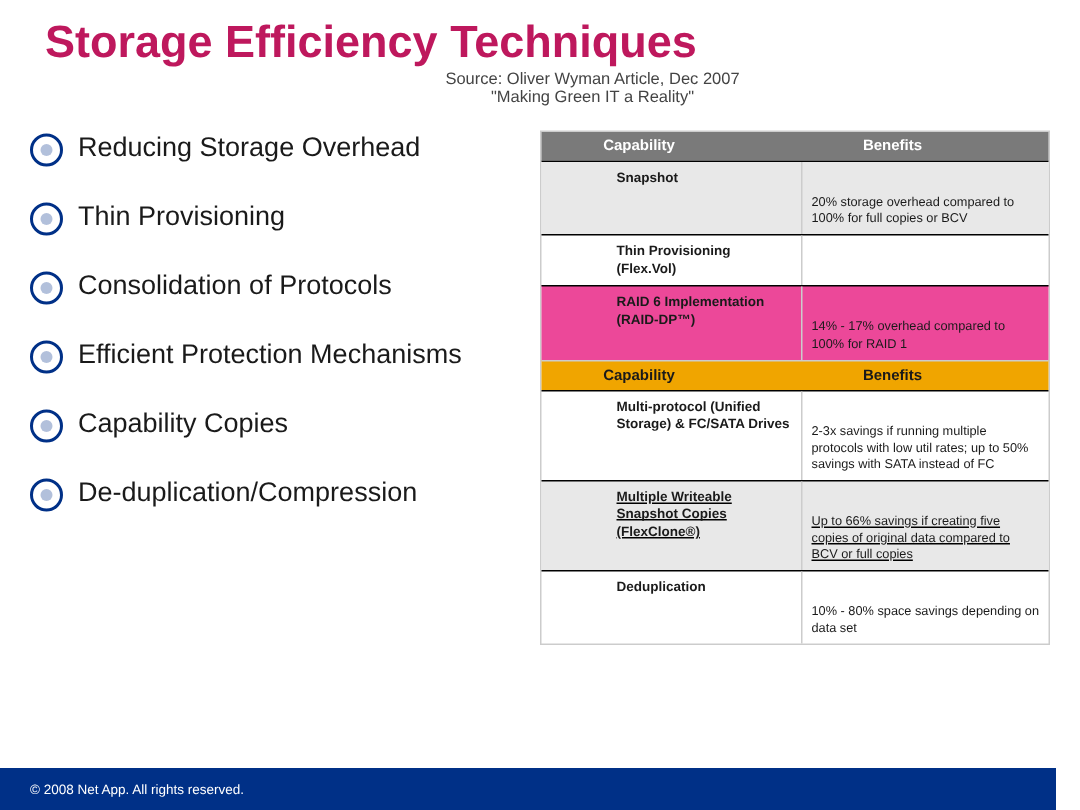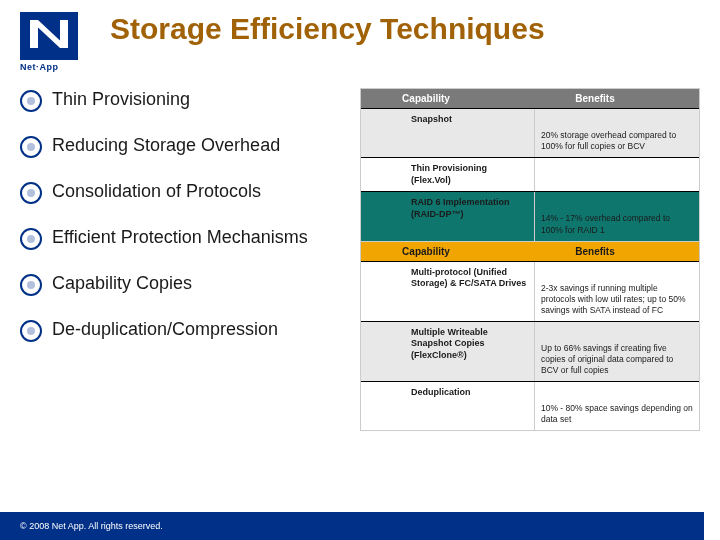--- a/index.html
+++ b/index.html
@@ -51,21 +51,21 @@
     }
 
     .title-area {
       flex: 1;
       padding-left: 10px;
     }
 
     .main-title {
       font-size: 30px;
       font-weight: bold;
-      color: #a16207;
+      color: #be185d;
       line-height: 1.1;
     }
 
     .source-text {
       font-size: 11px;
       color: #444;
       text-align: center;
       margin-left: 60px;
       margin-top: 2px;
     }
@@ -208,52 +208,41 @@
     .snapshot-highlight {
       background: #e8e8e8;
     }
   </style>
 </head>
 <body>
 
 <div class="slide">
 
   <div class="header">
-    <div class="logo-area">
-      <div class="logo-box">
-        <div style="display:flex; flex-direction:column; align-items:center;">
-
-          <svg width="50" height="40" viewBox="0 0 50 40">
-
-            <rect x="6" y="4" width="8" height="28" fill="white"></rect>
-            <rect x="36" y="4" width="8" height="28" fill="white"></rect>
-            <polygon points="6,4 14,4 44,32 36,32" fill="white"></polygon>
-          </svg>
-        </div>
-      </div>
-      <div class="logo-text">Net·App</div>
-    </div>
 
     <div class="title-area">
       <h1 class="main-title">Storage Efficiency Techniques</h1>
+      <div class="source-text">
+        Source: Oliver Wyman Article, Dec 2007<br>"Making Green IT a Reality"
+      </div>
     </div>
   </div>
 
   <div class="content">
 
     <div class="left-list">
 
       <div class="list-item">
         <div class="bullet"></div>
+        <span class="item-text">Reducing Storage Overhead</span>
+      </div>
+
+      <div class="list-item">
+        <div class="bullet"></div>
         <span class="item-text">Thin Provisioning</span>
-      </div>
-
-      <div class="list-item">
-        <div class="bullet"></div>
-        <span class="item-text">Reducing Storage Overhead</span>
       </div>
 
       <div class="list-item">
         <div class="bullet"></div>
         <span class="item-text">Consolidation of Protocols</span>
       </div>
 
       <div class="list-item">
         <div class="bullet"></div>
         <span class="item-text">Efficient Protection Mechanisms</span>
@@ -281,36 +270,36 @@
 
         <div class="table-row snapshot-highlight" style="background:#e8e8e8;">
           <div class="capability-cell">Snapshot</div>
           <div class="benefits-cell">20% storage overhead compared to 100% for full copies or BCV</div>
         </div>
 
         <div class="table-row">
           <div class="capability-cell">Thin Provisioning (Flex.Vol)</div>
         </div>
 
-        <div class="table-row" style="background:#0f766e;">
+        <div class="table-row" style="background:#ec4899;">
           <div class="capability-cell">RAID 6 Implementation (RAID-DP™)</div>
           <div class="benefits-cell">14% - 17% overhead compared to 100% for RAID 1</div>
         </div>
 
         <div class="table-header-row-2">
           <div class="table-header-cell-2">Capability</div>
           <div class="table-header-cell-2">Benefits</div>
         </div>
 
         <div class="table-row">
           <div class="capability-cell">Multi-protocol (Unified Storage) &amp; FC/SATA Drives</div>
           <div class="benefits-cell">2-3x savings if running multiple protocols with low util rates; up to 50% savings with SATA instead of FC</div>
         </div>
 
-        <div class="table-row" style="background:#e8e8e8;">
+        <div class="table-row" style="background:#e8e8e8;text-decoration:underline;">
           <div class="capability-cell">Multiple Writeable Snapshot Copies (FlexClone®)</div>
           <div class="benefits-cell">Up to 66% savings if creating five copies of original data compared to BCV or full copies</div>
         </div>
 
         <div class="table-row">
           <div class="capability-cell">Deduplication</div>
           <div class="benefits-cell">10% - 80% space savings depending on data set</div>
         </div>
 
       </div>

